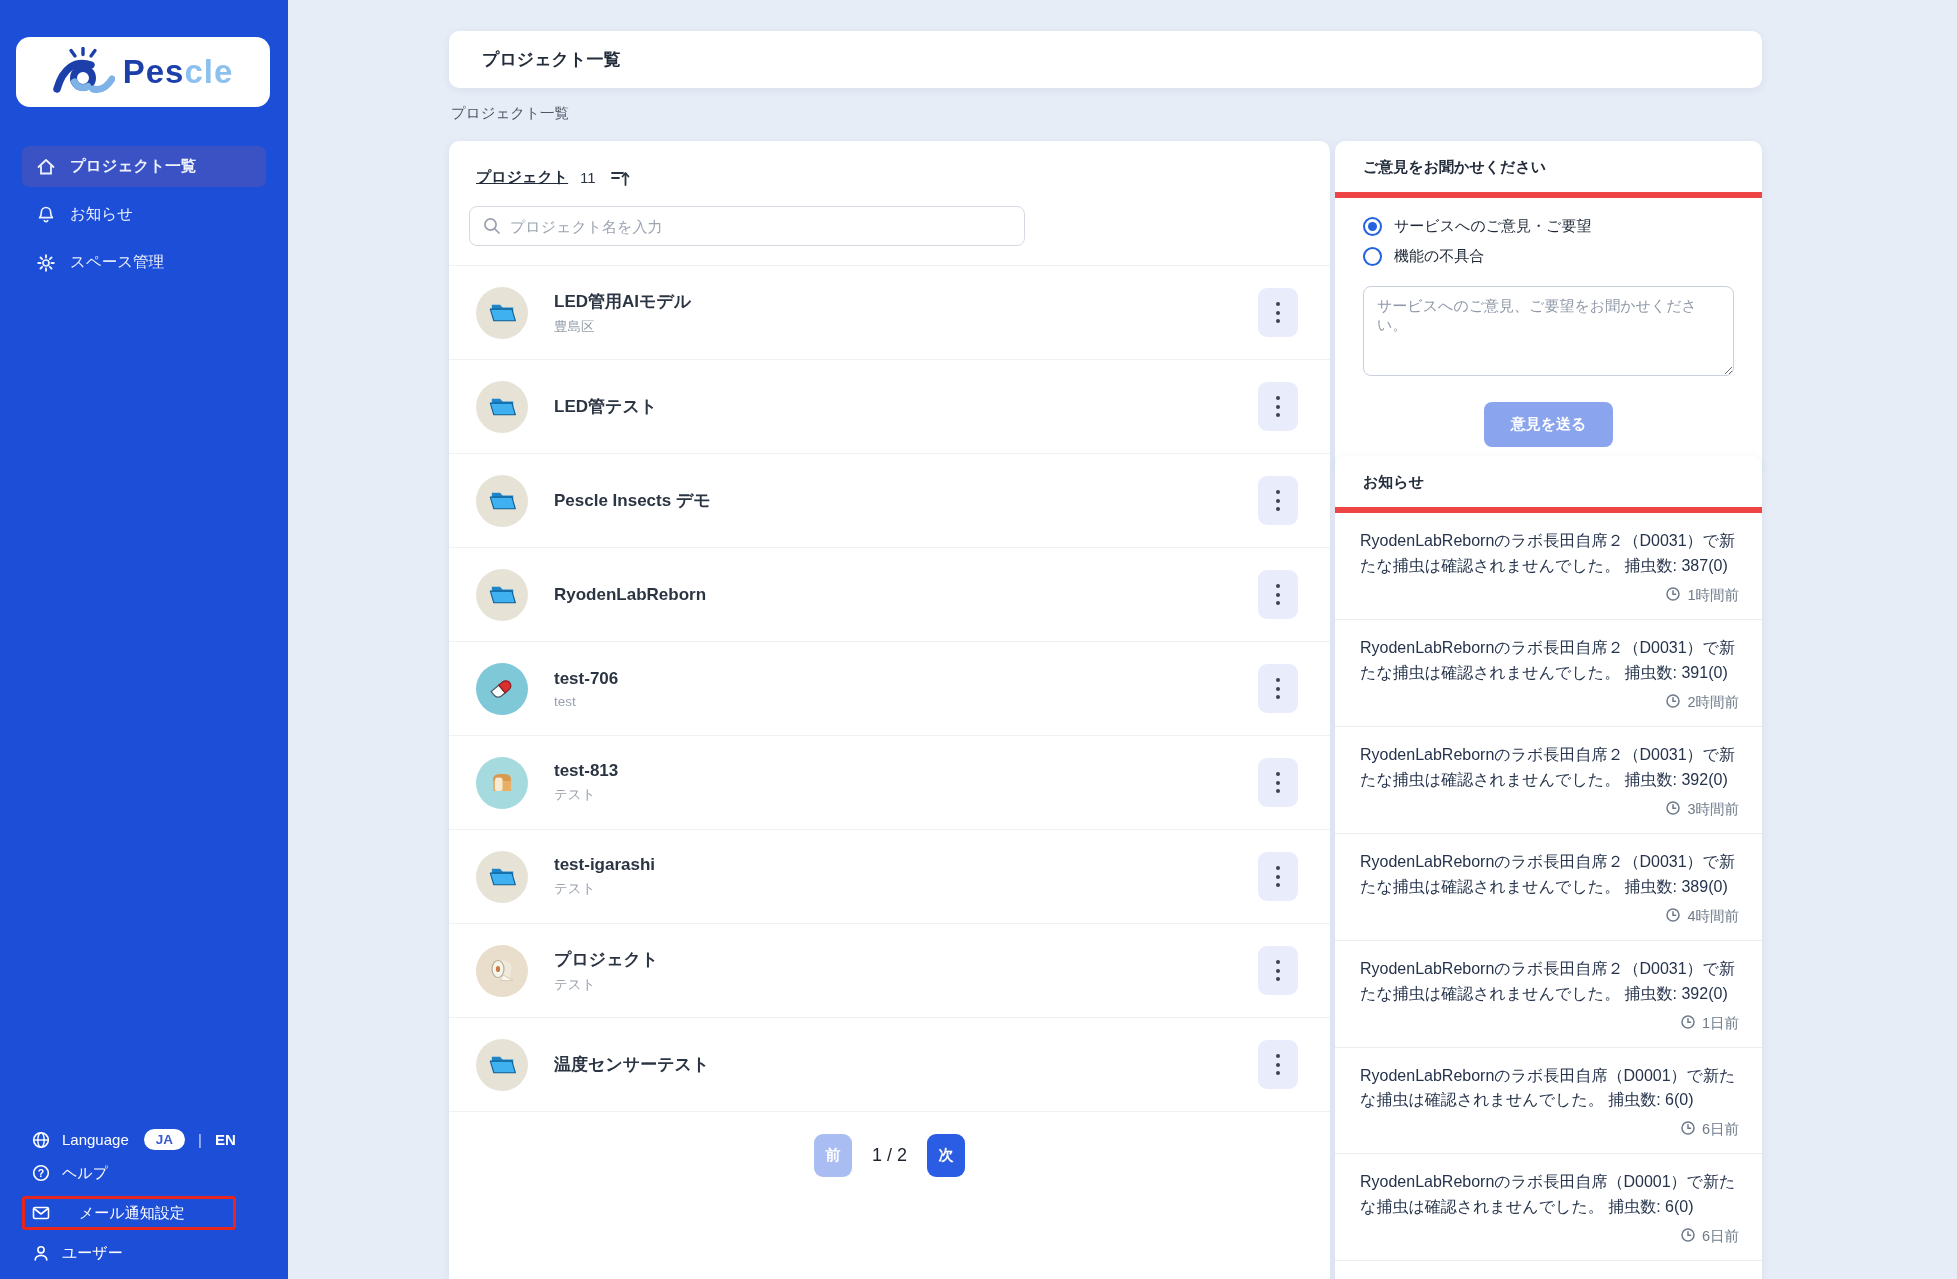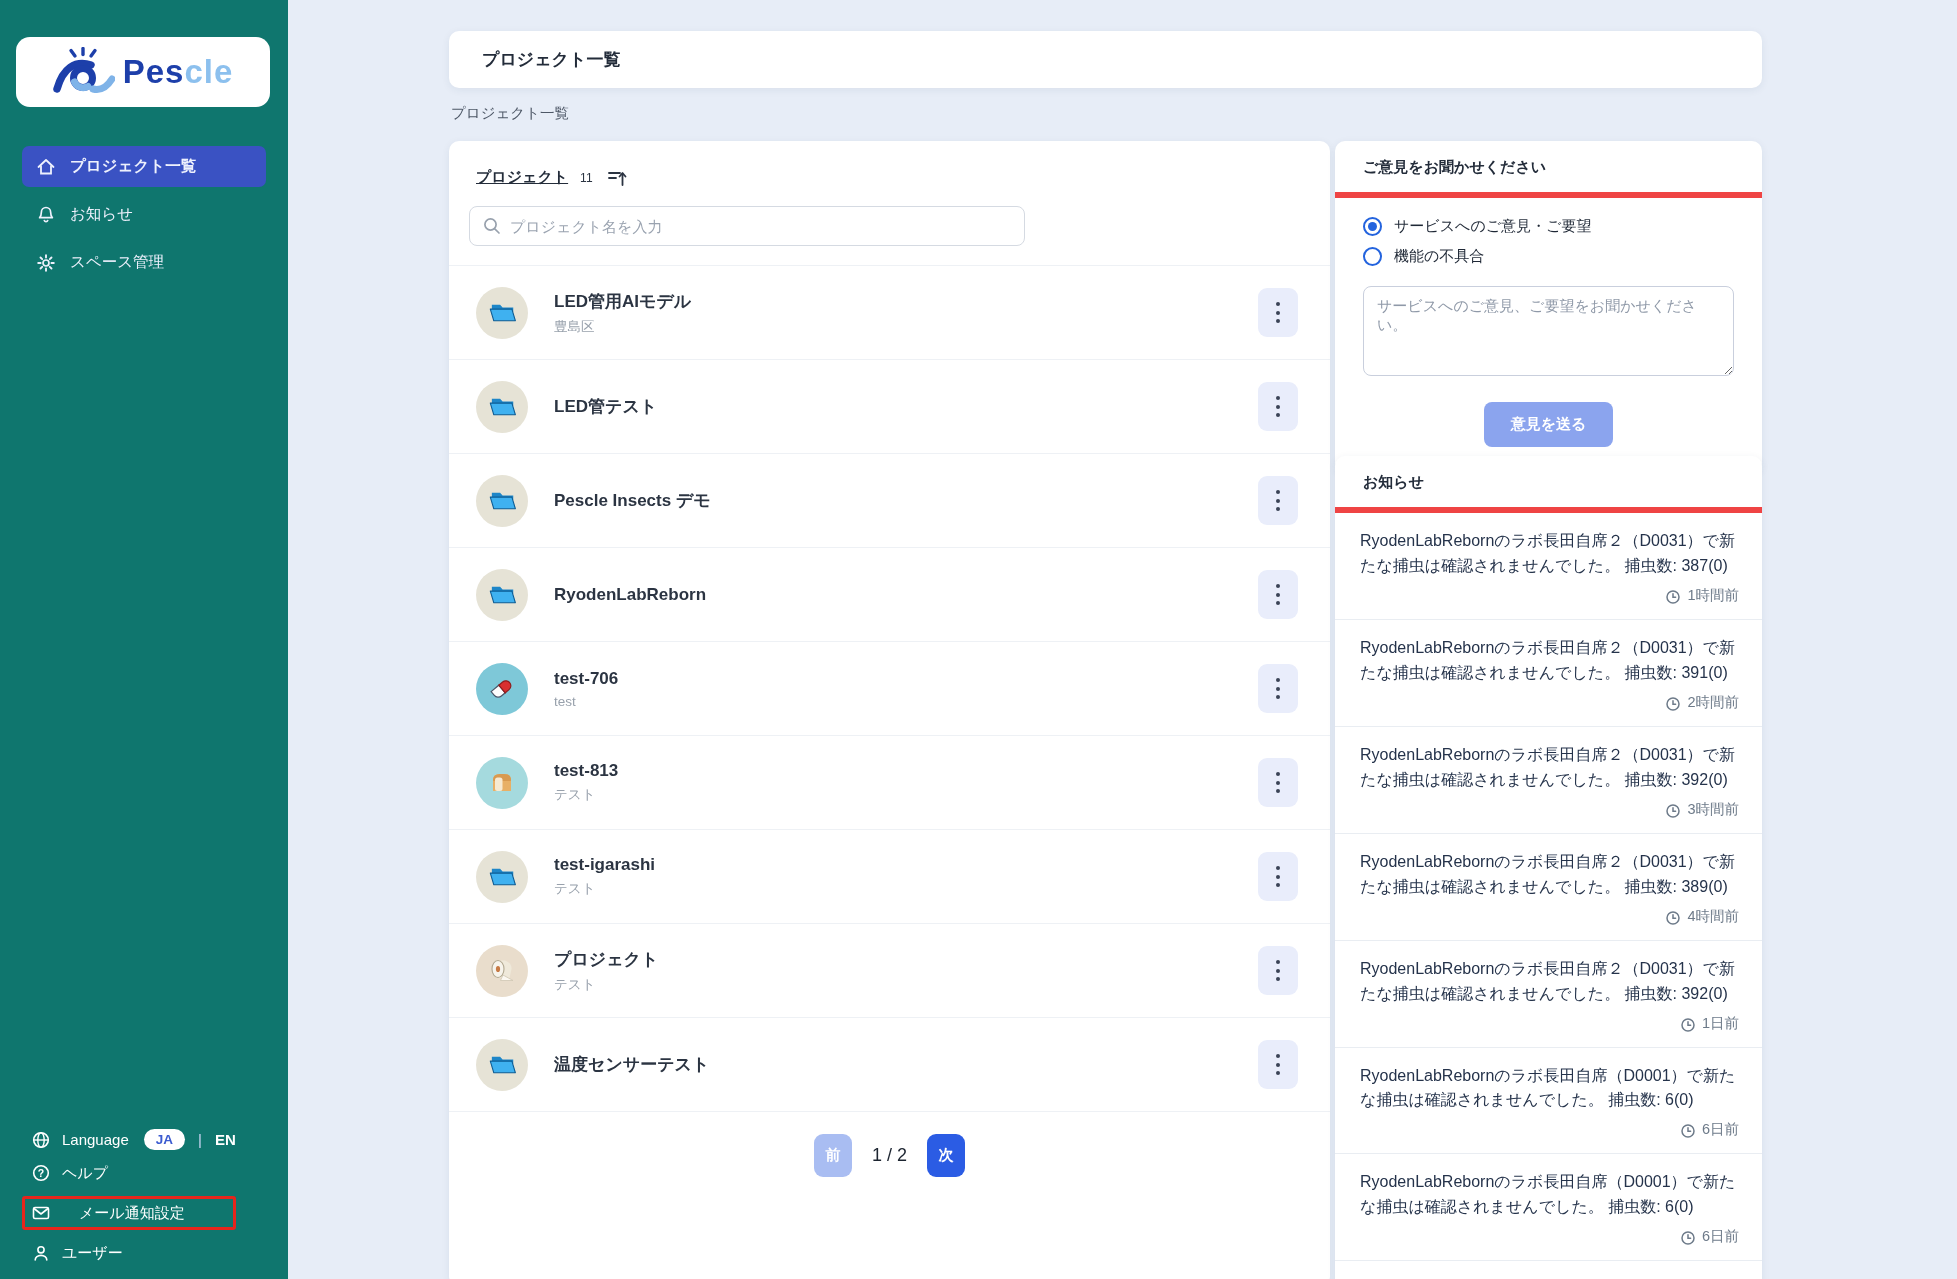--- a/index.html
+++ b/index.html
@@ -1,20 +1,20 @@
 <!DOCTYPE html>
 <html><head>
 <meta charset="utf-8">
 <style>
   * { margin:0; padding:0; box-sizing:border-box; }
   html,body { width:1957px; height:1279px; overflow:hidden; }
   body { font-family:"Liberation Sans", sans-serif; background:#e7edf7; position:relative; color:#242d3b; }
 
   
-  .sidebar { position:absolute; left:0; top:0; width:288px; height:1279px; background:#0f766e; }
+  .sidebar { position:absolute; left:0; top:0; width:288px; height:1279px; background:#1d4ed8; }
   .logo-card { position:absolute; left:16px; top:37px; width:254px; height:70px; background:#fff;
                border-radius:14px; display:flex; align-items:center; justify-content:center; gap:8px; cursor:pointer; }
   .logo-text { font-size:33px; font-weight:bold; letter-spacing:1px; }
   .logo-text .lt1 { color:#1d3faa; }
   .logo-text .lt2 { color:#8cc0ee; }
 
   .nav { position:absolute; left:22px; right:22px; top:146px; }
   .nav-item { display:flex; align-items:center; gap:13px; height:41px; padding:0 13px; margin-bottom:7px;
               border-radius:7px; color:#eef1fd; font-size:15.5px; cursor:pointer; }
   .nav-item.active { background:#3a52c3; font-weight:bold; }
@@ -35,21 +35,21 @@
                  display:flex; align-items:center; padding:0 33px; }
   .header-title { font-size:17px; font-weight:bold; color:#232c3a; }
   .breadcrumb { position:absolute; left:451px; top:104px; font-size:14.5px; color:#4d5766; }
 
   .panel { background:#fff; border-radius:10px; box-shadow:0 2px 8px rgba(30,50,90,.07); }
 
   
   .projects-panel { position:absolute; left:449px; top:141px; width:881px; height:1145px; }
   .pp-head { display:flex; align-items:center; gap:12px; padding:27px 28px 0 27px; }
   .pp-title { font-size:15px; font-weight:bold; color:#232c3a;text-decoration:underline; }
-  .pp-count { font-size:12px; color:#2b3442; }
+  .pp-count { font-size:15px; color:#2b3442; }
   .sort-btn { background:none; border:none; cursor:pointer; display:flex; align-items:center; margin-left:2px; }
   .search-wrap { position:relative; margin:19px 0 0 20px; width:556px; }
   .search-input { width:100%; height:40px; border:1px solid #d5dae2; border-radius:8px; padding:0 14px 0 40px;
                   font-size:15px; color:#333; font-family:inherit; outline:none; background:#fff; }
   .search-input::placeholder { color:#9aa3b0; }
   .search-icon { position:absolute; left:13px; top:10px; }
   .rows { margin-top:19px; border-top:1px solid #eef1f5; }
   .project-row { display:flex; align-items:center; height:94px; padding:0 24px 0 27px;
                  border-bottom:1px solid #eef1f5; cursor:pointer; background:#fff; }
   .avatar { width:52px; height:52px; border-radius:50%; flex:0 0 52px; display:flex; align-items:center;
@@ -82,21 +82,21 @@
   .fb-textarea { width:100%; height:90px; margin-top:9px; border:1px solid #c9cfdd; border-radius:8px;
                  padding:10px 13px; font-size:15px; font-family:inherit; color:#333; resize:both; }
   .fb-textarea::placeholder { color:#8f99a8; }
   .fb-submit { display:block; margin:22px auto 0; border:none; border-radius:8px; background:#8ba4ee; color:#fff;
                font-size:15px; font-weight:bold; font-family:inherit; padding:13px 27px; cursor:pointer; }
 
   
   .notif-panel { position:absolute; left:1335px; top:456px; width:427px; height:860px; border-radius:10px 10px 0 0; }
   .notif-item { padding:16px 23px 14px 25px; border-bottom:1px solid #e9edf2; cursor:pointer; }
   .notif-text { font-size:16px; line-height:1.56; color:#25334b; }
-  .notif-time { display:flex; align-items:flex-end; justify-content:flex-end; gap:6px; margin-top:7px;
+  .notif-time { display:flex; align-items:flex-start; justify-content:flex-end; gap:6px; margin-top:7px;
                 color:#6d7a89; font-size:14.5px; }
   .notif-time:has(.time-label:empty) { display:none; }
 </style>
 </head>
 <body>
 
 <svg width="0" height="0" style="position:absolute">
   <defs>
     <g id="i-home">
         <path d="M3.5 11 L11 4 L18.5 11" fill="none" stroke="#eef1fd" stroke-width="1.8" stroke-linecap="round" stroke-linejoin="round"></path>

